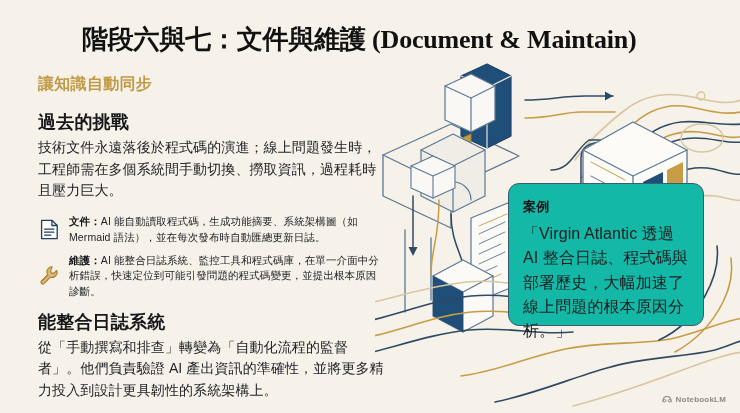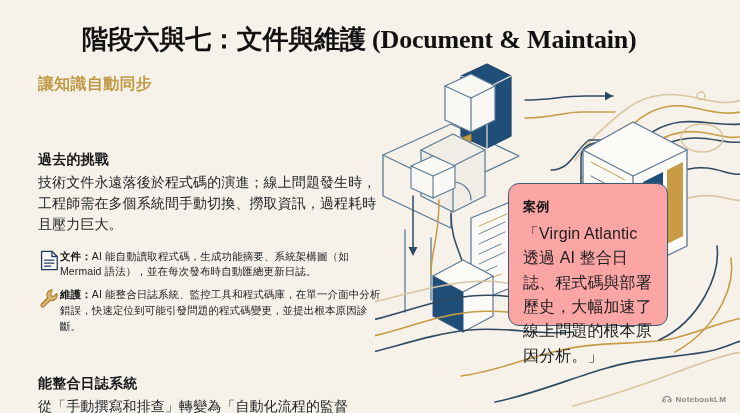--- a/index.html
+++ b/index.html
@@ -67,44 +67,44 @@
   
   .content {
     position: absolute;
     left: 38px;
     top: 110px;
     width: 348px;
   }
 
   .sec-head {
     font-weight: bold;
-    font-size: 14px;
+    font-size: 18px;
     line-height: 1.35;
     color: #17181a;
     margin-bottom: 3px;
     letter-spacing: 0.2px;
-    margin-top: 40px;
   }
   .sec-head.accent { color: #1F3C63; }
 
   .sec-body {
     font-size: 14px;
     line-height: 1.52;
     color: #222428;
     letter-spacing: 0.1px;
   }
 
   .block { margin-bottom: 13px; }
   .block.tight { margin-bottom: 10px; }
 
   
   .bullets { margin-top: 4px; }
   .bullet {
     display: flex;
-    align-items: flex-start;
+    align-items: center;
+    gap: 9px;
     margin-bottom: 7px;
   }
   .bullet-icon {
     flex: 0 0 auto;
     width: 22px;
     height: 24px;
     display: flex;
     align-items: flex-start;
     justify-content: center;
     padding-top: 1px;
@@ -119,23 +119,23 @@
   .bullet-text b {
     font-weight: bold;
     color: #111214;
   }
 
   
   .callout {
     position: absolute;
     left: 508px;
     top: 183px;
-    width: 160px;
+    width: 196px;
     height: 143px;
-    background: #fca5a5;
+    background: #14b8a6;
     border: 1.3px solid #3D5A73;
     border-radius: 11px;
     padding: 14px 14px 10px 14px;
   }
   .callout-title {
     font-weight: bold;
     font-size: 13px;
     color: #141516;
     margin-bottom: 6px;
     letter-spacing: 0.3px;

